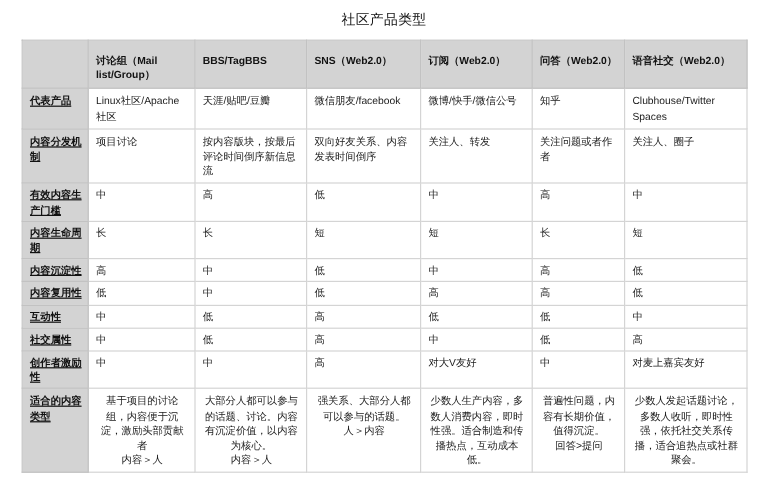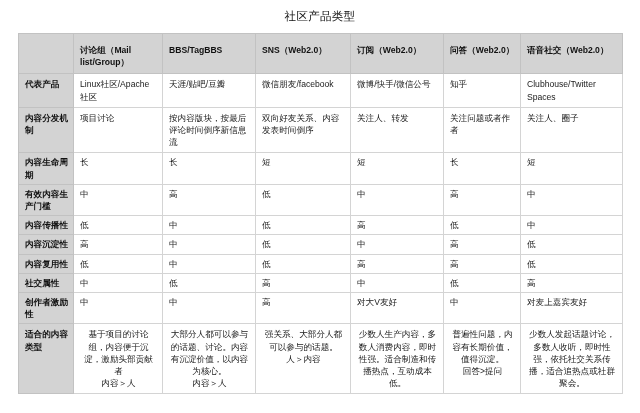--- a/index.html
+++ b/index.html
@@ -57,20 +57,21 @@
     color: #111111;
     border-color: #c2c2c2;
     padding-top: 10px;
     padding-bottom: 5px;
   }
   table.grid tbody th.rowhead {
     background: #d3d3d3;
     font-weight: bold;
     color: #111111;
     border-color: #c2c2c2;
+    text-decoration: underline;
   }
   .cell-lines span {
     display: block;
     text-align: center;
   }
   
   col.c0 { width: 55px; }
   col.c1 { width: 89px; }
   col.c2 { width: 93px; }
   col.c3 { width: 95px; }
@@ -121,63 +122,63 @@
           <tr>
             <th class="rowhead">内容分发机制</th>
             <td>项目讨论</td>
             <td>按内容版块，按最后评论时间倒序新信息流</td>
             <td>双向好友关系、内容发表时间倒序</td>
             <td>关注人、转发</td>
             <td>关注问题或者作者</td>
             <td>关注人、圈子</td>
           </tr>
           <tr class="r-short">
+            <th class="rowhead">有效内容生产门槛</th>
+            <td>中</td>
+            <td>高</td>
+            <td>低</td>
+            <td>中</td>
+            <td>高</td>
+            <td>中</td>
+          </tr>
+          <tr class="r-short">
             <th class="rowhead">内容生命周期</th>
             <td>长</td>
             <td>长</td>
             <td>短</td>
             <td>短</td>
             <td>长</td>
             <td>短</td>
           </tr>
           <tr class="r-short">
-            <th class="rowhead">有效内容生产门槛</th>
-            <td>中</td>
-            <td>高</td>
-            <td>低</td>
-            <td>中</td>
-            <td>高</td>
-            <td>中</td>
-          </tr>
-          <tr class="r-short">
-            <th class="rowhead">内容传播性</th>
-            <td>低</td>
-            <td>中</td>
-            <td>低</td>
-            <td>高</td>
-            <td>低</td>
-            <td>中</td>
-          </tr>
-          <tr class="r-short">
             <th class="rowhead">内容沉淀性</th>
             <td>高</td>
             <td>中</td>
             <td>低</td>
             <td>中</td>
             <td>高</td>
             <td>低</td>
           </tr>
           <tr class="r-short">
             <th class="rowhead">内容复用性</th>
             <td>低</td>
             <td>中</td>
             <td>低</td>
             <td>高</td>
             <td>高</td>
             <td>低</td>
+          </tr>
+          <tr class="r-short">
+            <th class="rowhead">互动性</th>
+            <td>中</td>
+            <td>低</td>
+            <td>高</td>
+            <td>低</td>
+            <td>低</td>
+            <td>中</td>
           </tr>
           <tr class="r-short">
             <th class="rowhead">社交属性</th>
             <td>中</td>
             <td>低</td>
             <td>高</td>
             <td>中</td>
             <td>低</td>
             <td>高</td>
           </tr>

